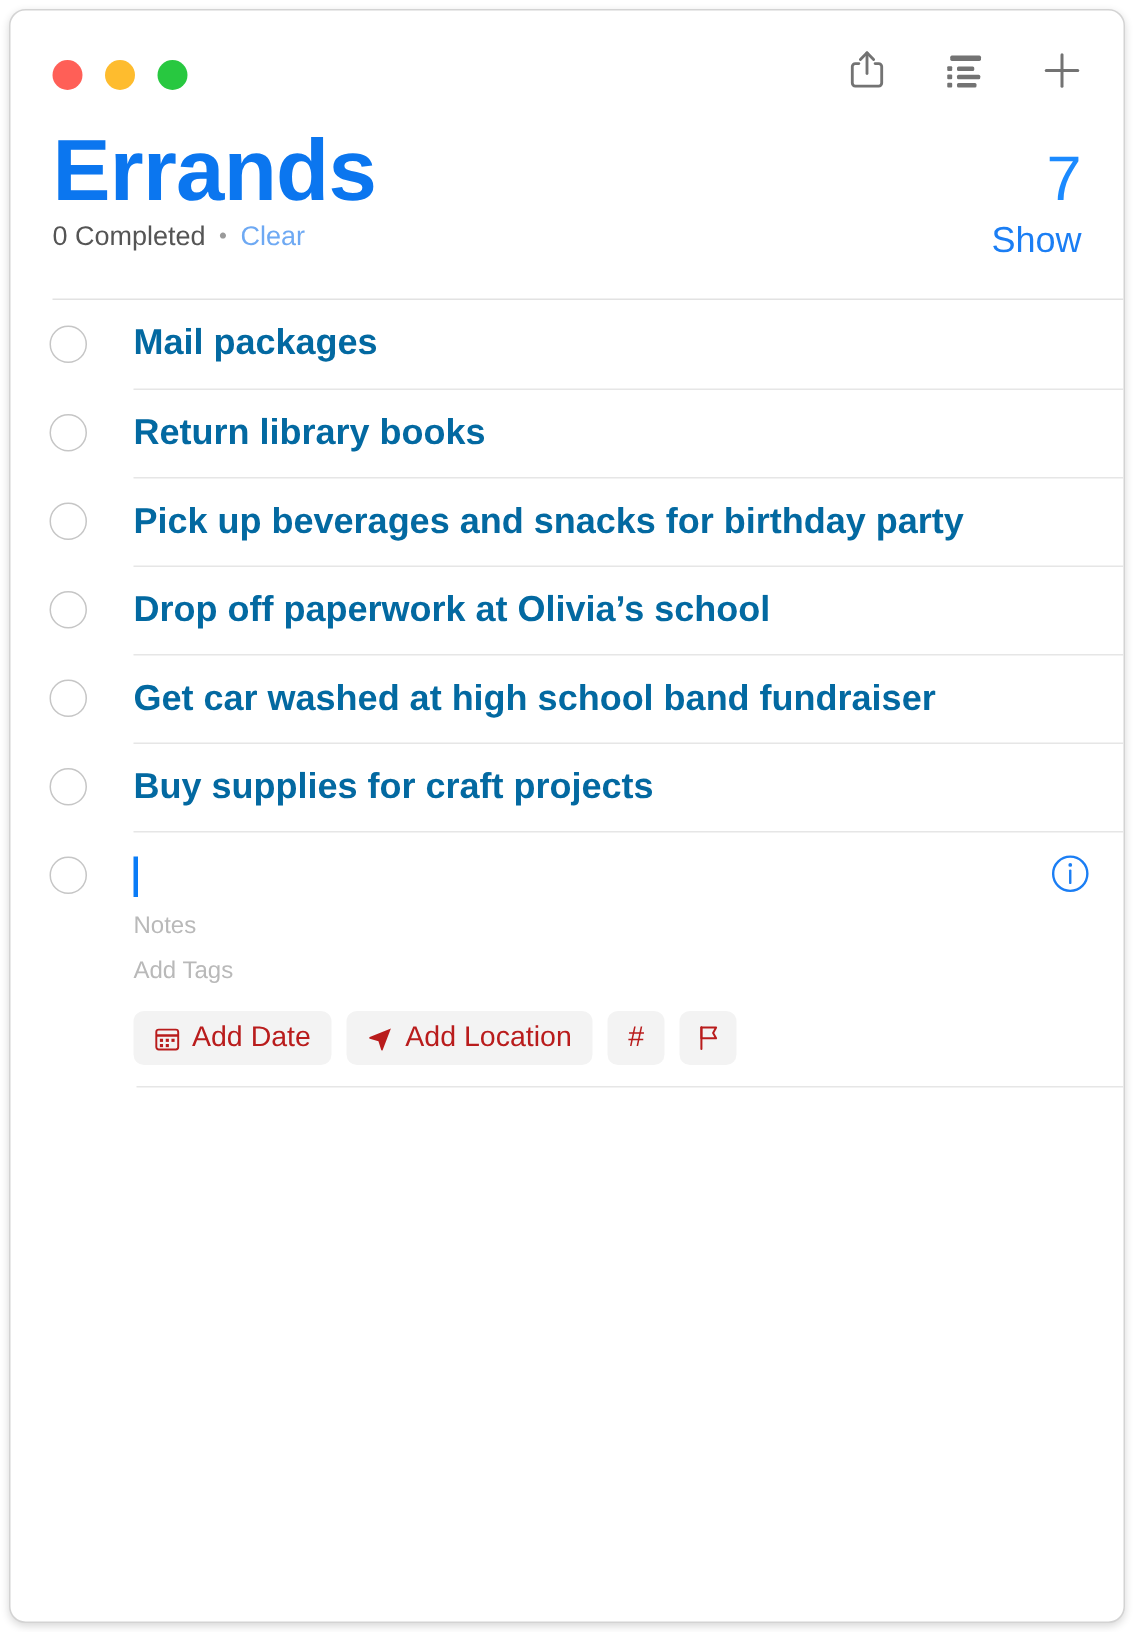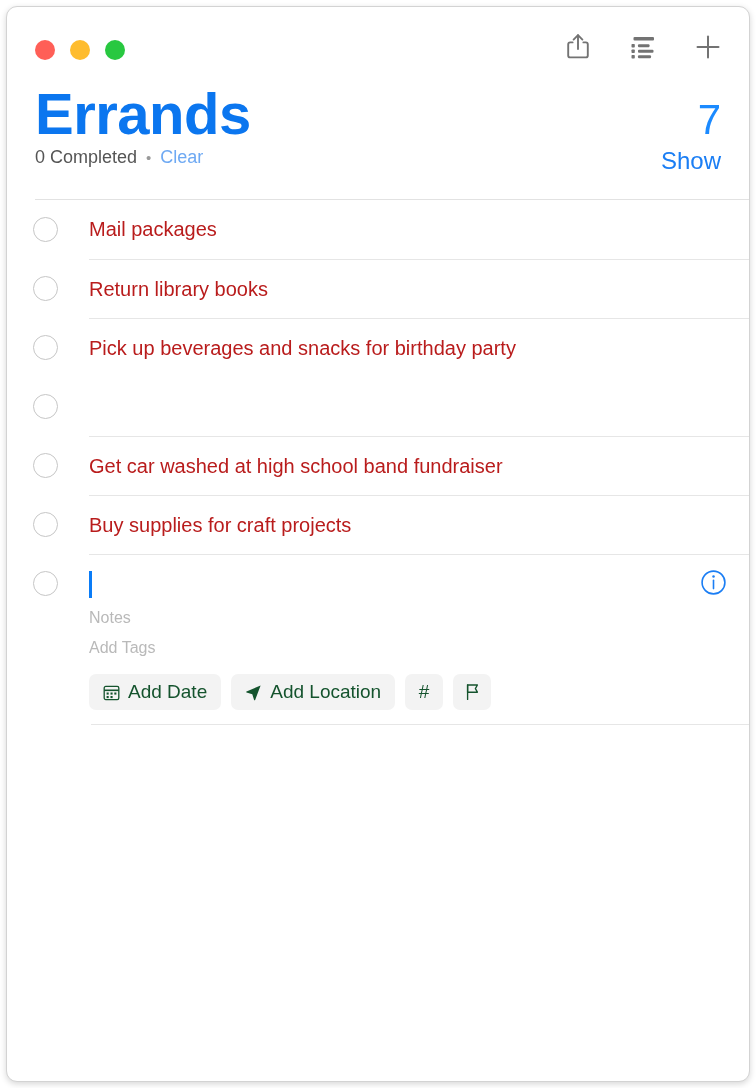--- a/index.html
+++ b/index.html
@@ -150,24 +150,25 @@
   .task-body {
     flex: 1 1 auto;
     margin-left: 31px;
     border-top: 1px solid #e6e6e6;
     padding-top: 0;
     min-height: 58px;
     box-sizing: border-box;
   }
   .task-row:first-child .task-body { border-top: none; }
   .task-title {
-    font-size: 20px;
-    color: #b91c1c;
+    font-size: 24px;
+    color: #0369a1;
     line-height: 58px;
     white-space: nowrap;
+    font-weight: bold;
   }
 
   
   .task-row.editing .task-body {
     padding-bottom: 14px;
     position: relative;
   }
   .edit-title-line {
     height: 38px;
     display: flex;
@@ -193,21 +194,21 @@
   }
   .chip {
     display: inline-flex;
     align-items: center;
     gap: 8px;
     background: #f3f3f3;
     border-radius: 7px;
     height: 36px;
     padding: 0 14px;
     font-size: 19px;
-    color: #14532d;
+    color: #b91c1c;
     cursor: pointer;
     border: none;
     font-family: inherit;
   }
   .chip.icon-only { padding: 0; width: 38px; justify-content: center; }
   .chip svg { display: block; }
   .info-btn {
     position: absolute;
     right: 22px;
     top: 14px;
@@ -304,20 +305,23 @@
 
     <div class="task-row">
       <div class="task-check"></div>
       <div class="task-body">
         <div class="task-title">Pick up beverages and snacks for birthday party</div>
       </div>
     </div>
 
     <div class="task-row">
       <div class="task-check"></div>
+      <div class="task-body">
+        <div class="task-title">Drop off paperwork at Olivia’s school</div>
+      </div>
     </div>
 
     <div class="task-row">
       <div class="task-check"></div>
       <div class="task-body">
         <div class="task-title">Get car washed at high school band fundraiser</div>
       </div>
     </div>
 
     <div class="task-row">

